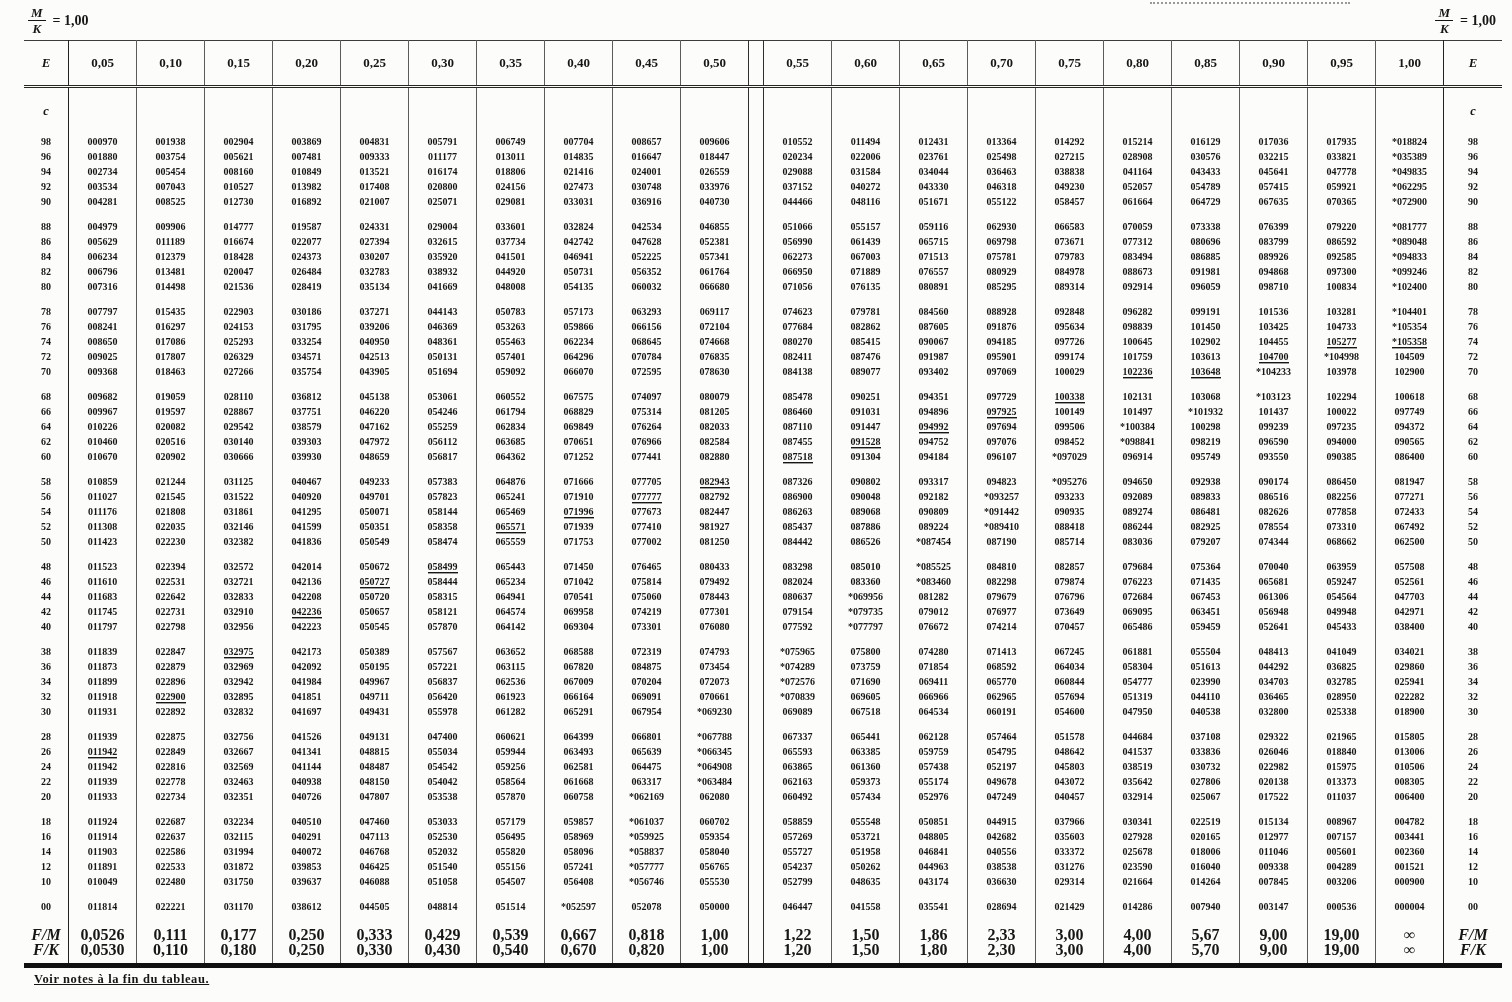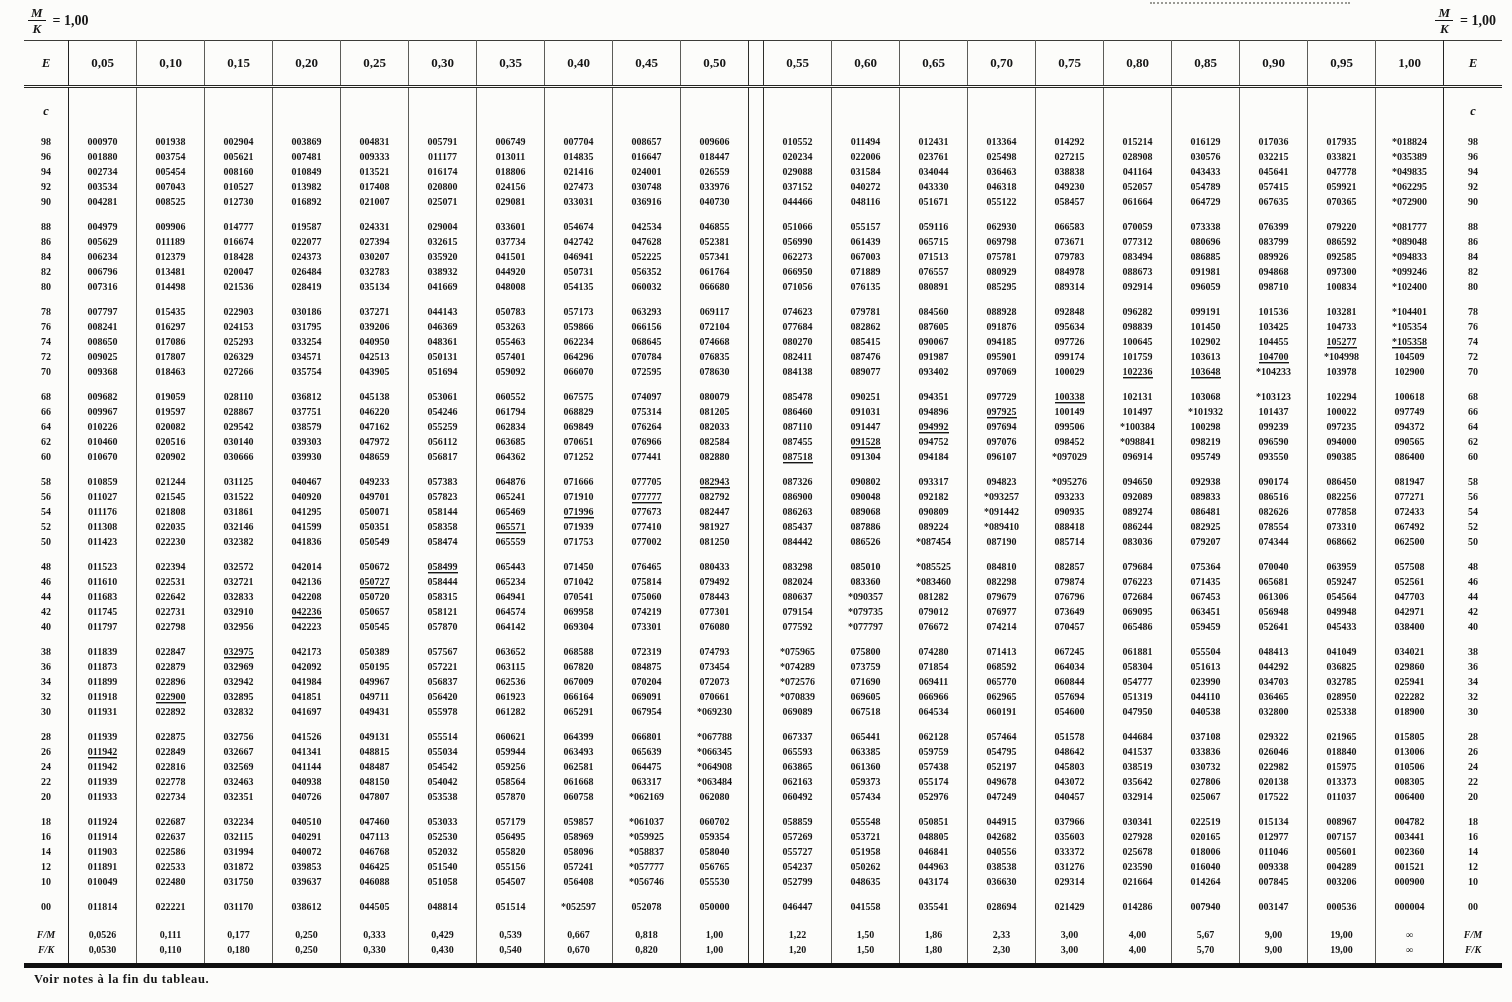--- a/index.html
+++ b/index.html
@@ -23,27 +23,27 @@
         font-size:10px;height:15px;line-height:15px;border-left:1px solid #5c5c58;}
   tr th:first-child,tr td:first-child{border-left:none;}
   .ecol{width:44px;}
   .el{border-right:1.7px solid #222;}
   .er{border-left:1.7px solid #222;width:58px;}
   .dcol{width:67px;}
   .gapcol{width:14px;border-left:1.4px solid #2e2e2a;border-right:1.4px solid #2e2e2a;}
   .hdr th{height:44px;line-height:44px;font-size:13px;border-bottom:3px double #262622;}
   .crow td{height:46px;line-height:46px;font-size:12.5px;}
   .gap-top td{padding-top:10px;}
-  .foot td{font-size:10px;}
+  .foot td{font-size:16px;}
   .foot-first td{padding-top:13px;}
   .foot-last td{padding-bottom:6px;}
   i{font-style:italic;}
   .u{box-shadow:0 1.4px 0 #161616;text-align:center;}
   .footnote{position:absolute;left:34px;top:972px;font-size:12.5px;font-weight:bold;
-            letter-spacing:0.6px;}
+            letter-spacing:0.6px;text-decoration:underline;}
 </style>
 </head>
 <body>
 
 <div class="page">
   <div class="artifact"></div>
 
   <div class="corner cl">
     <span class="frac">
       <span class="fn">M</span>
@@ -239,21 +239,21 @@
         </tr>
         <tr class="gap-top">
           <td class="ecol el">88</td>
           <td class="dcol">004979</td>
           <td class="dcol">009906</td>
           <td class="dcol">014777</td>
           <td class="dcol">019587</td>
           <td class="dcol">024331</td>
           <td class="dcol">029004</td>
           <td class="dcol">033601</td>
-          <td class="dcol">054674</td>
+          <td class="dcol">032824</td>
           <td class="dcol">042534</td>
           <td class="dcol">046855</td>
           <td class="gapcol"></td>
           <td class="dcol">051066</td>
           <td class="dcol">055157</td>
           <td class="dcol">059116</td>
           <td class="dcol">062930</td>
           <td class="dcol">066583</td>
           <td class="dcol">070059</td>
           <td class="dcol">073338</td>
@@ -794,21 +794,21 @@
           <td class="dcol">032833</td>
           <td class="dcol">042208</td>
           <td class="dcol">050720</td>
           <td class="dcol">058315</td>
           <td class="dcol">064941</td>
           <td class="dcol">070541</td>
           <td class="dcol">075060</td>
           <td class="dcol">078443</td>
           <td class="gapcol"></td>
           <td class="dcol">080637</td>
-          <td class="dcol">*090357</td>
+          <td class="dcol">*069956</td>
           <td class="dcol">081282</td>
           <td class="dcol">079679</td>
           <td class="dcol">076796</td>
           <td class="dcol">072684</td>
           <td class="dcol">067453</td>
           <td class="dcol">061306</td>
           <td class="dcol">054564</td>
           <td class="dcol">047703</td>
           <td class="ecol er">44</td>
         </tr>
@@ -987,21 +987,21 @@
           <td class="dcol">018900</td>
           <td class="ecol er">30</td>
         </tr>
         <tr class="gap-top">
           <td class="ecol el">28</td>
           <td class="dcol">011939</td>
           <td class="dcol">022875</td>
           <td class="dcol">032756</td>
           <td class="dcol">041526</td>
           <td class="dcol">049131</td>
-          <td class="dcol">055514</td>
+          <td class="dcol">047400</td>
           <td class="dcol">060621</td>
           <td class="dcol">064399</td>
           <td class="dcol">066801</td>
           <td class="dcol">*067788</td>
           <td class="gapcol"></td>
           <td class="dcol">067337</td>
           <td class="dcol">065441</td>
           <td class="dcol">062128</td>
           <td class="dcol">057464</td>
           <td class="dcol">051578</td>

